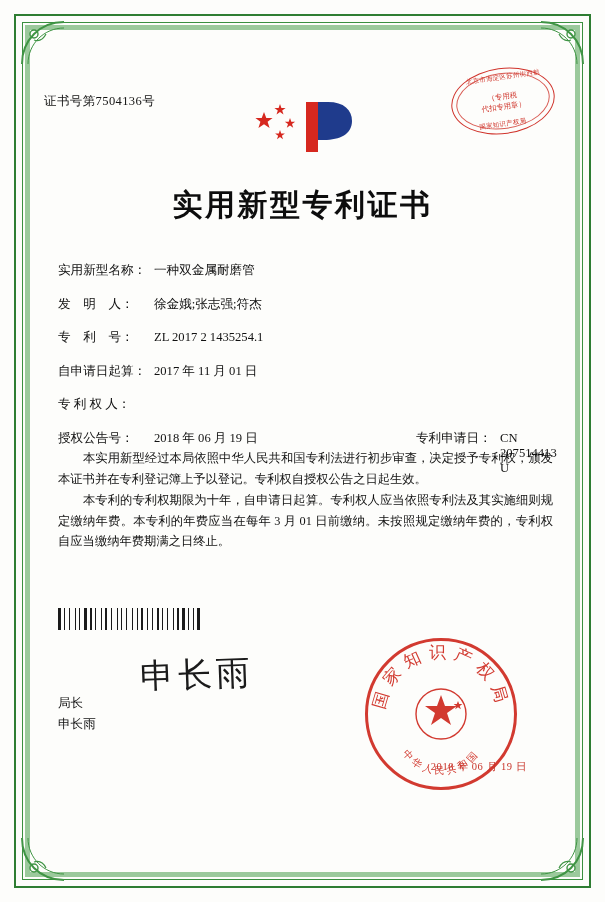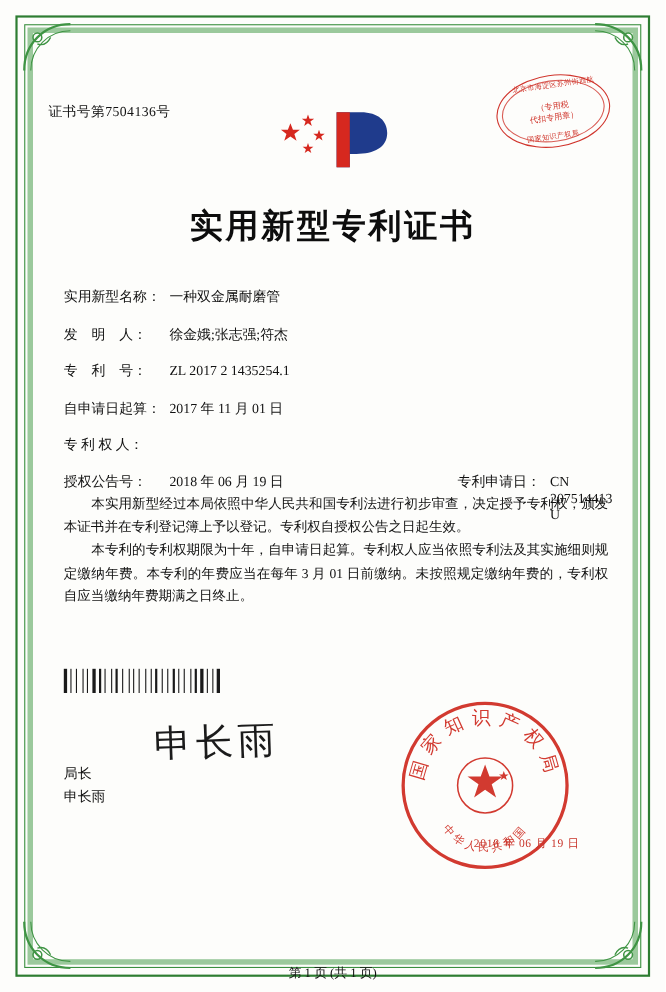--- a/index.html
+++ b/index.html
@@ -487,14 +487,13 @@
           <polygon points="27,8 31,19 43,19 33,26 37,38 27,31 17,38 21,26 11,19 23,19" fill="#d23a30"></polygon>
           <polygon points="44,14 45.2,17 48.4,17 45.8,19 46.8,22.2 44,20.3 41.2,22.2 42.2,19 39.6,17 42.8,17" fill="#d23a30"></polygon>
         </svg>
       </div>
       <div class="seal-sub"></div>
     </div>
     <div class="seal-date">2018 年 06 月 19 日</div>
 
   </div>
 
-  <div class="footer">第 1 页 (共 1 页)</div>
 </div>
 
 </body></html>

